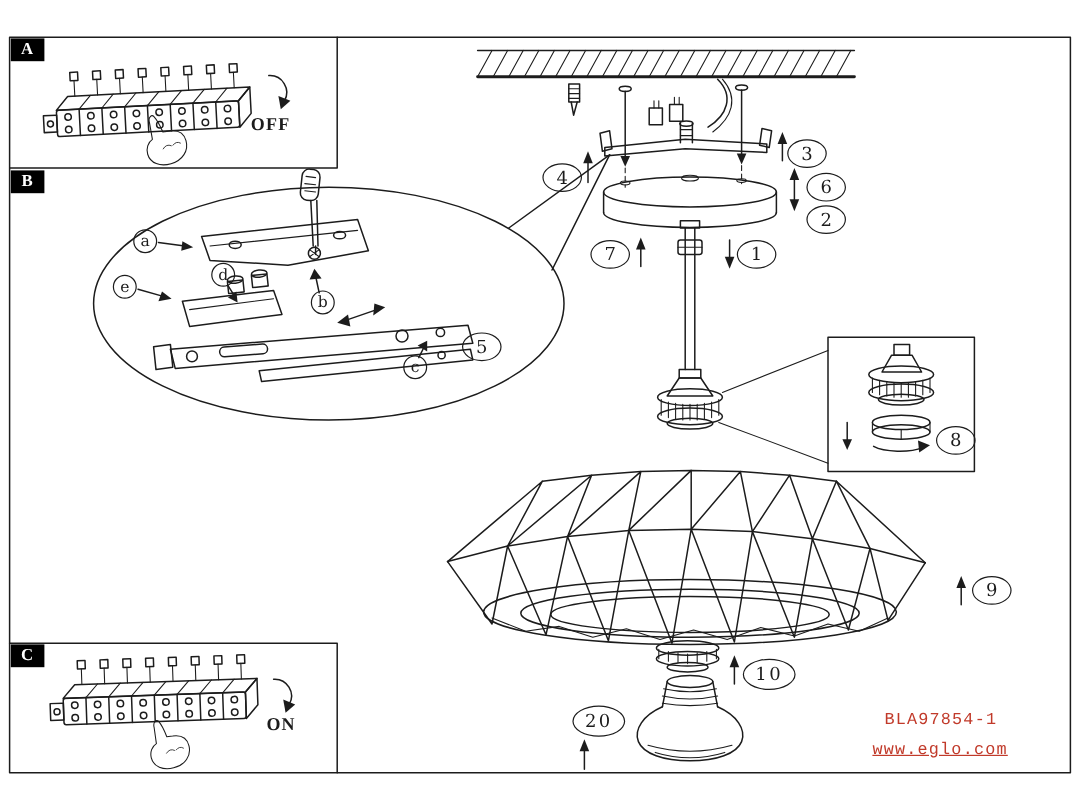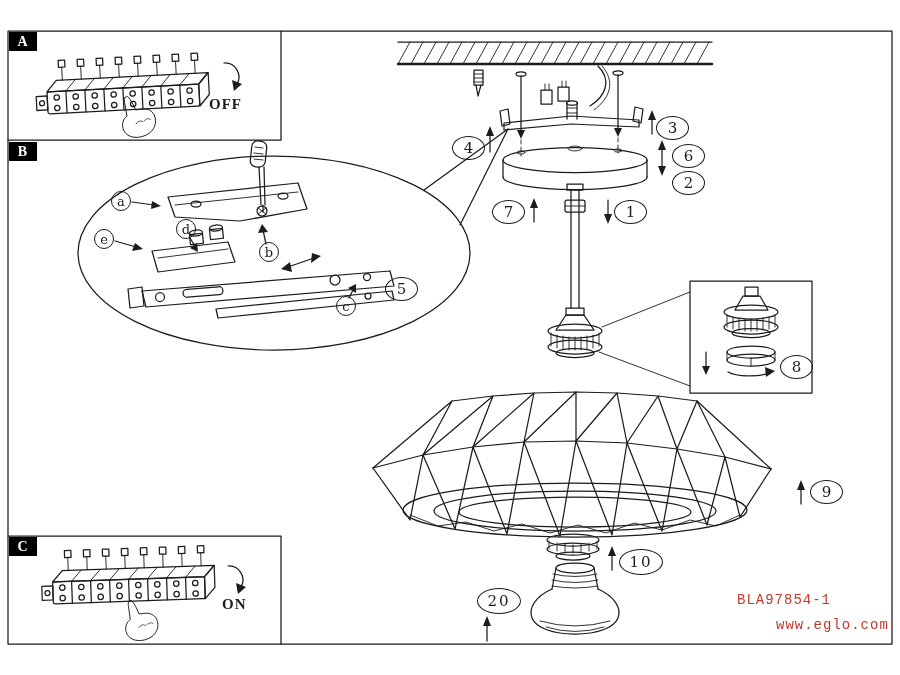--- a/index.html
+++ b/index.html
@@ -25,21 +25,21 @@
   .footer-line { position:absolute; font:400 14px "Liberation Mono", monospace;
                  color:var(--accent,#c13a2a); letter-spacing:1px; }
   #lblA{left:9px;  top:32px;}  #lblB{left:9px;  top:142px;} #lblC{left:9px;  top:537px;}
   #offText{left:209px; top:96px;font-family:Liberation Serif, serif;}  #onText{left:222px; top:596px;font-family:Liberation Serif, serif;}
   #c1{left:614px; top:200px;} #c2{left:672px; top:171px;} #c3{left:656px; top:116px;}
   #c4{left:452px; top:136px;} #c5{left:385px; top:277px;} #c6{left:672px; top:144px;}
   #c7{left:492px; top:200px;} #c8{left:780px; top:355px;} #c9{left:810px; top:480px;}
   #c10{left:619px; top:549px;} #c11{left:477px; top:588px;}
   #la{left:111px; top:191px;} #lb{left:259px; top:242px;} #lc{left:336px; top:296px;}
   #ld{left:176px; top:219px;} #le{left:94px;  top:229px;}
-  #model{left:737px; top:592px;} #website{left:776px; top:617px;}
+  #model{left:737px; top:592px;} #website{left:727px; top:617px;text-decoration:underline;}
 </style>
 </head>
 <body>
 
 <div id="stage">
 
 <svg id="art" viewBox="0 0 900 675" xmlns="http://www.w3.org/2000/svg">
   <defs>
     <g id="tstrip">
       <polygon points="0,18 10,7 162,7 152,18"></polygon>

